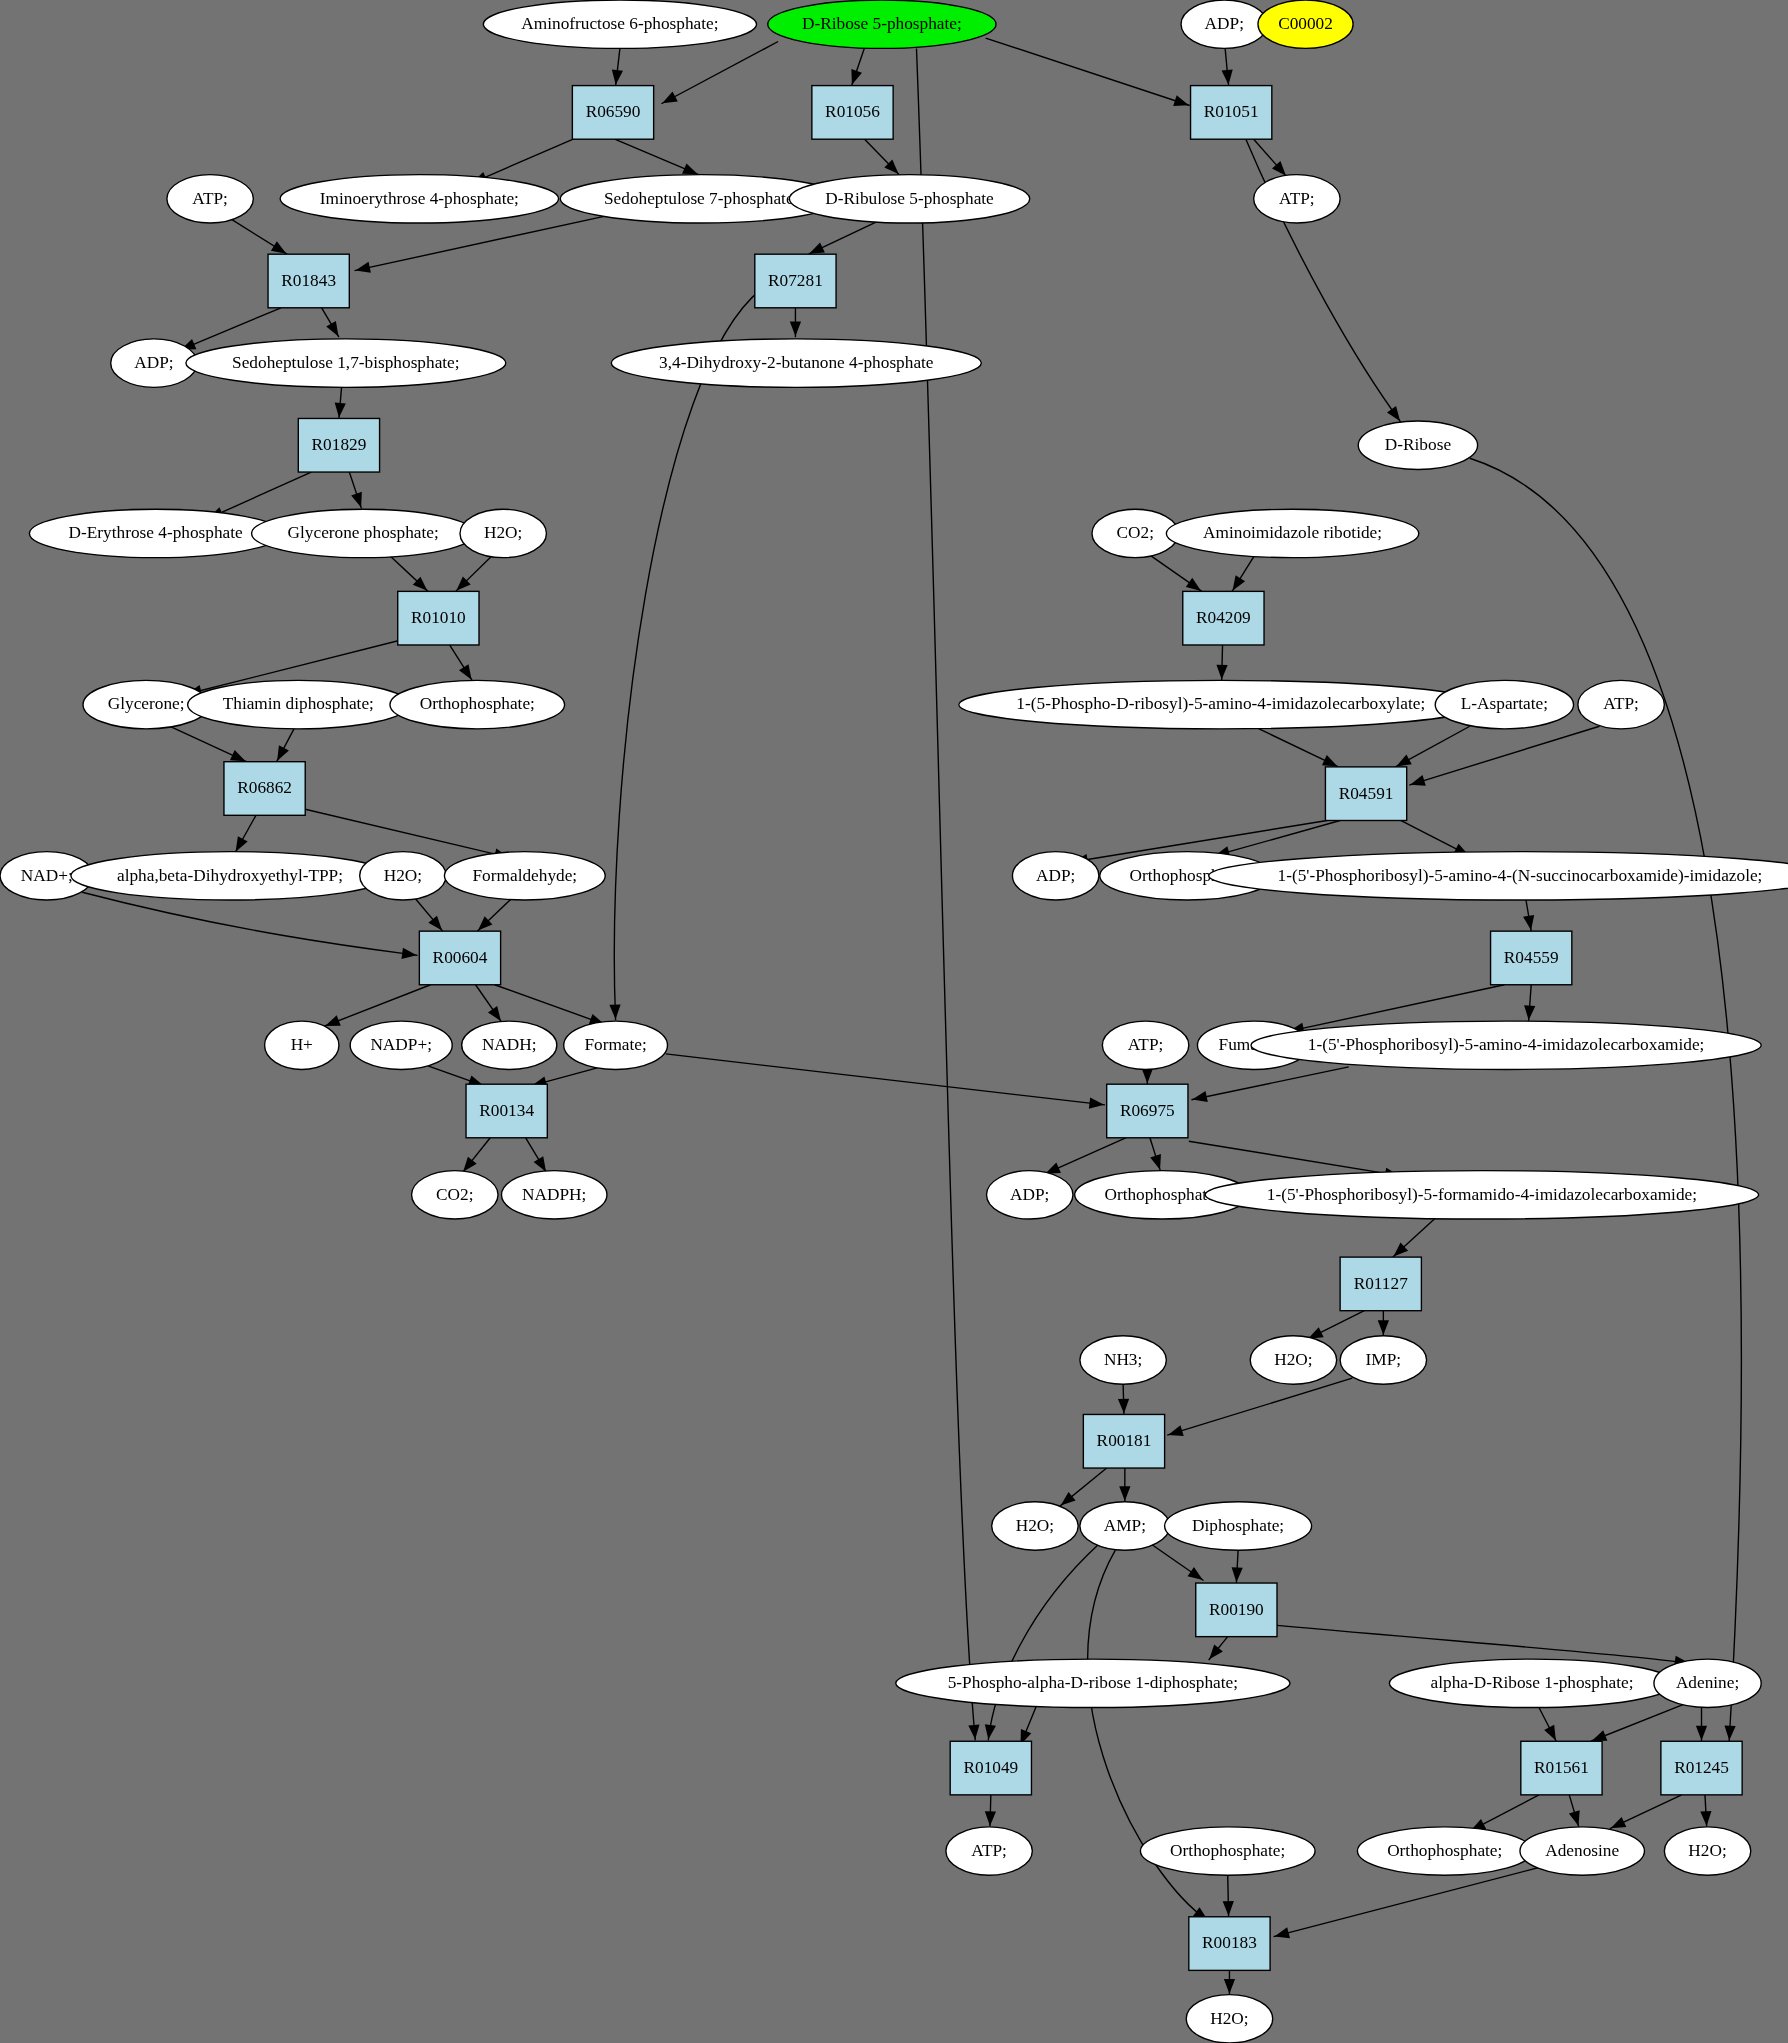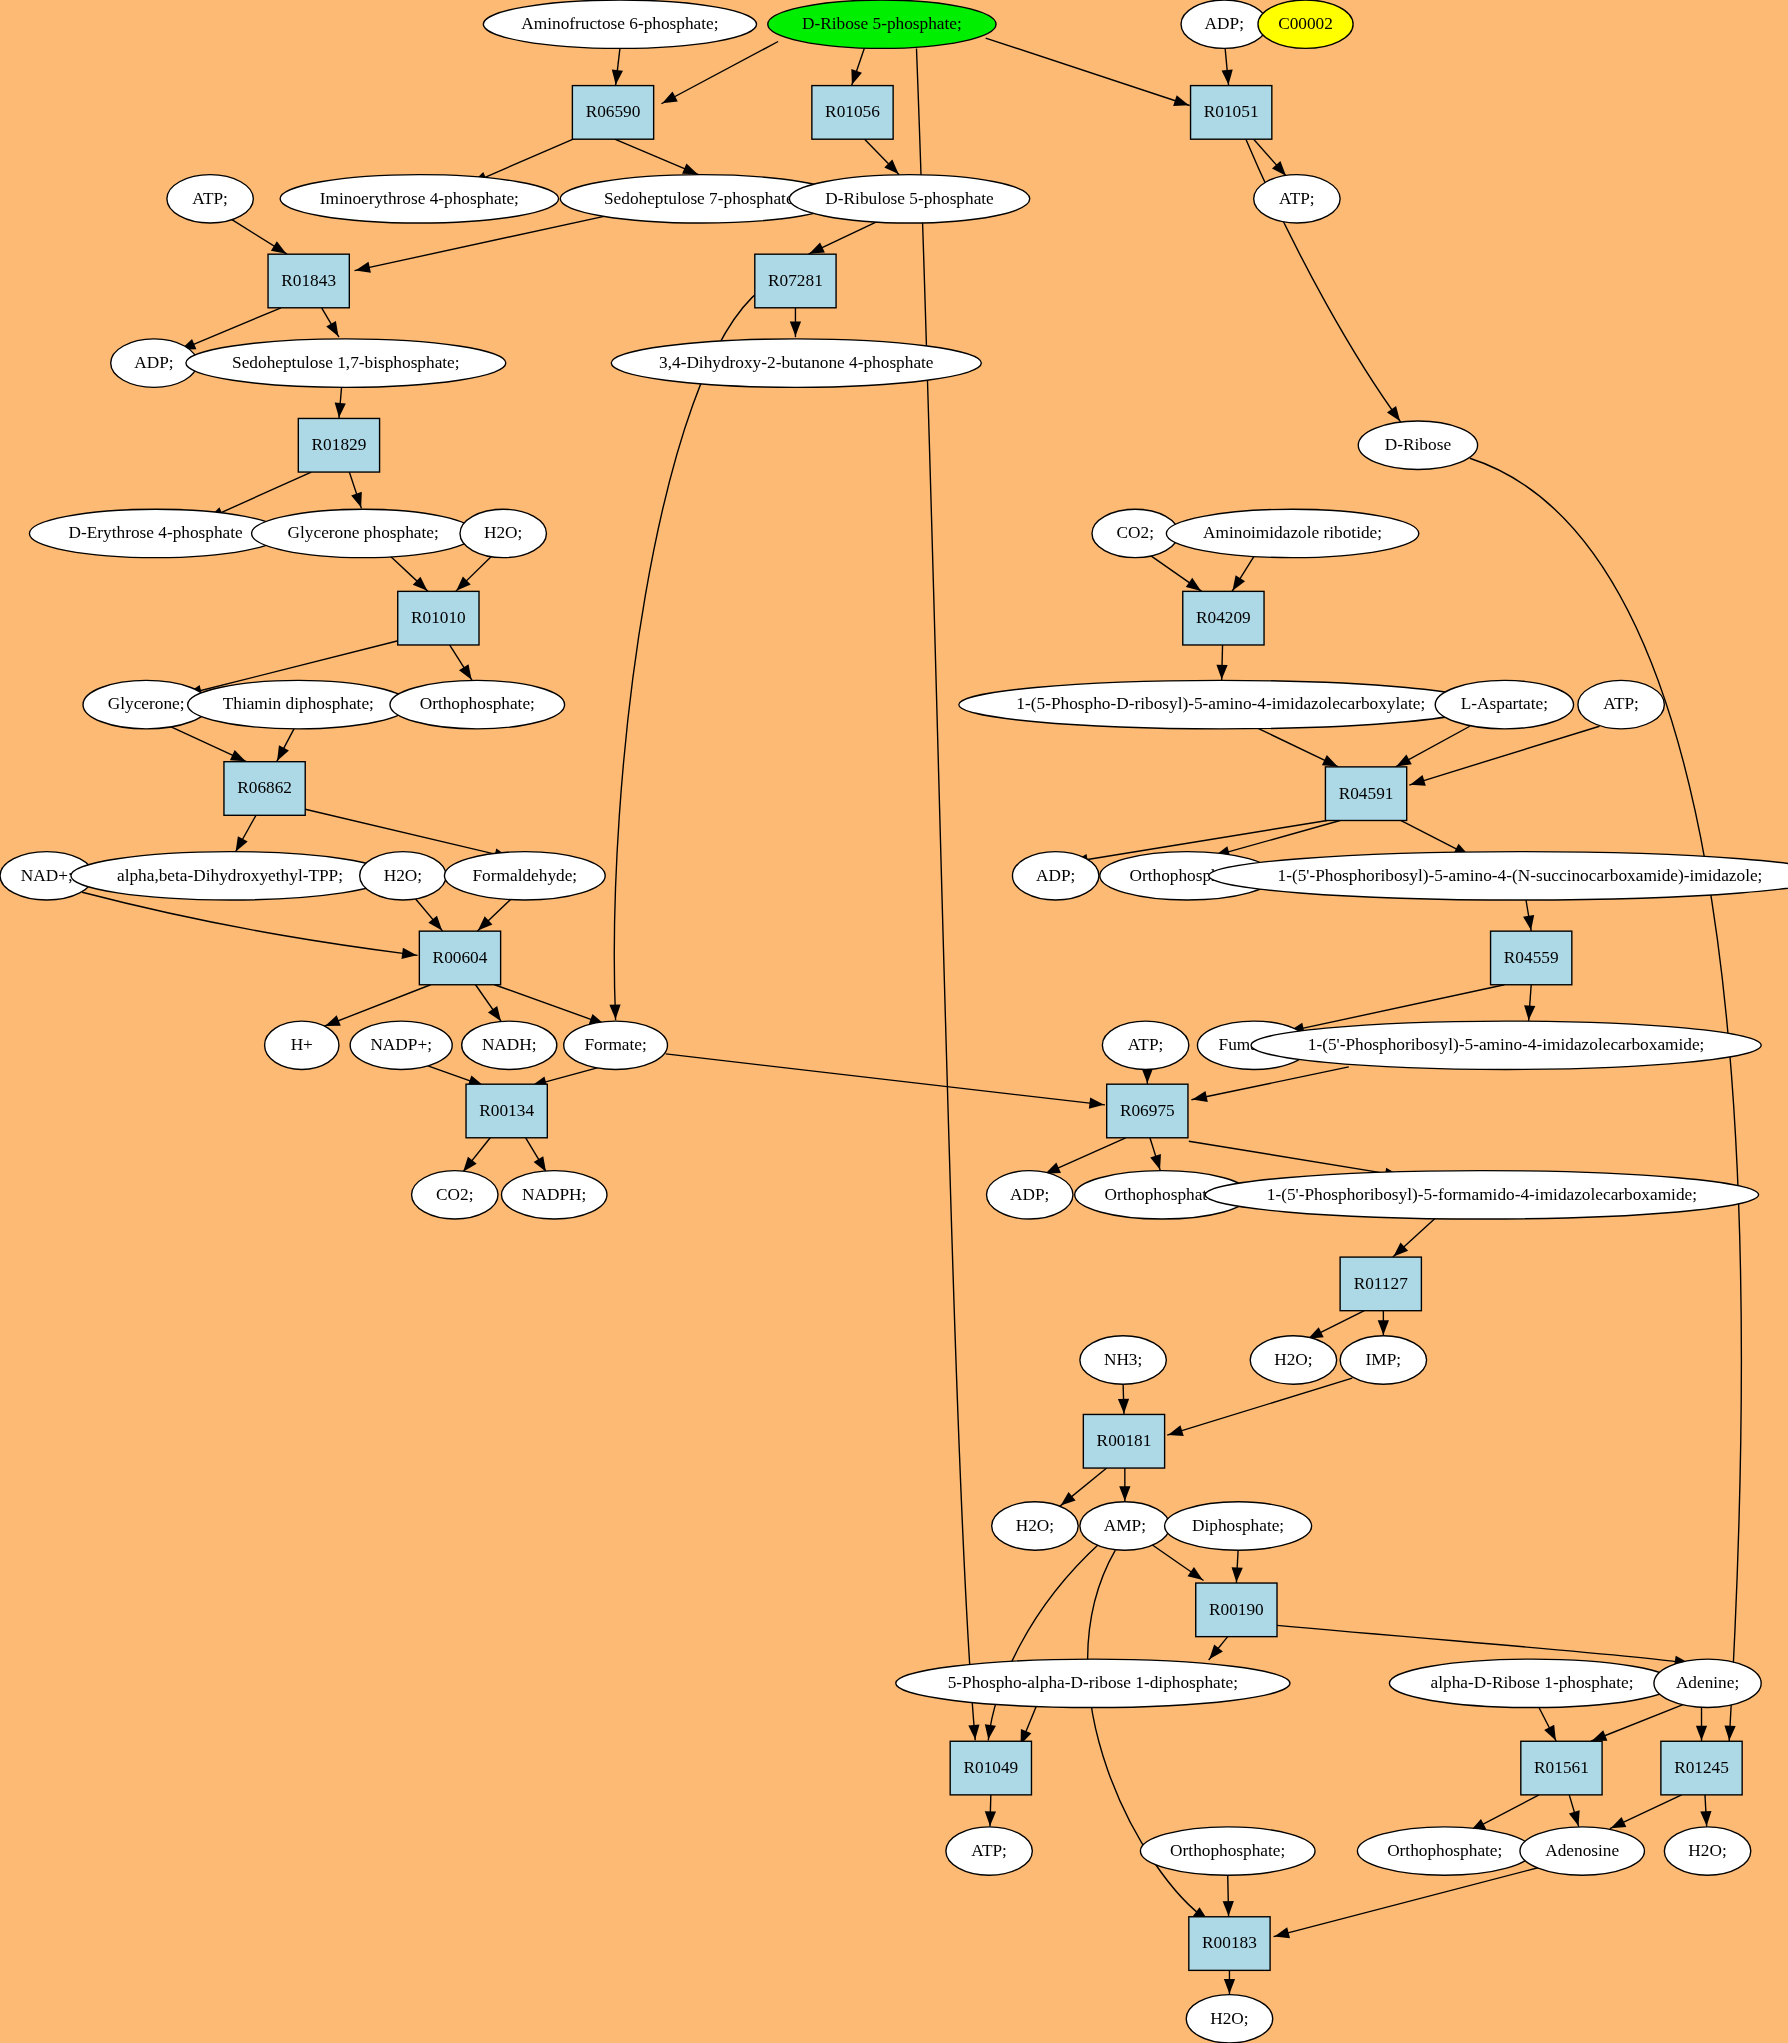--- a/index.html
+++ b/index.html
@@ -5,21 +5,21 @@
 <style>
   html, body {
     margin: 0;
     padding: 0;
     background: #ffffff;
   }
   #graph-root {
     width: 1788px;
     height: 2043px;
     position: relative;
-    background: #fdba74;
+    background: #737373;
     font-family: "Liberation Serif", "DejaVu Serif", serif;
   }
   svg#pathway-svg {
     display: block;
     width: 1788px;
     height: 2043px;
   }
   .node-ellipse {
     fill: #ffffff;
     stroke: #000000;

